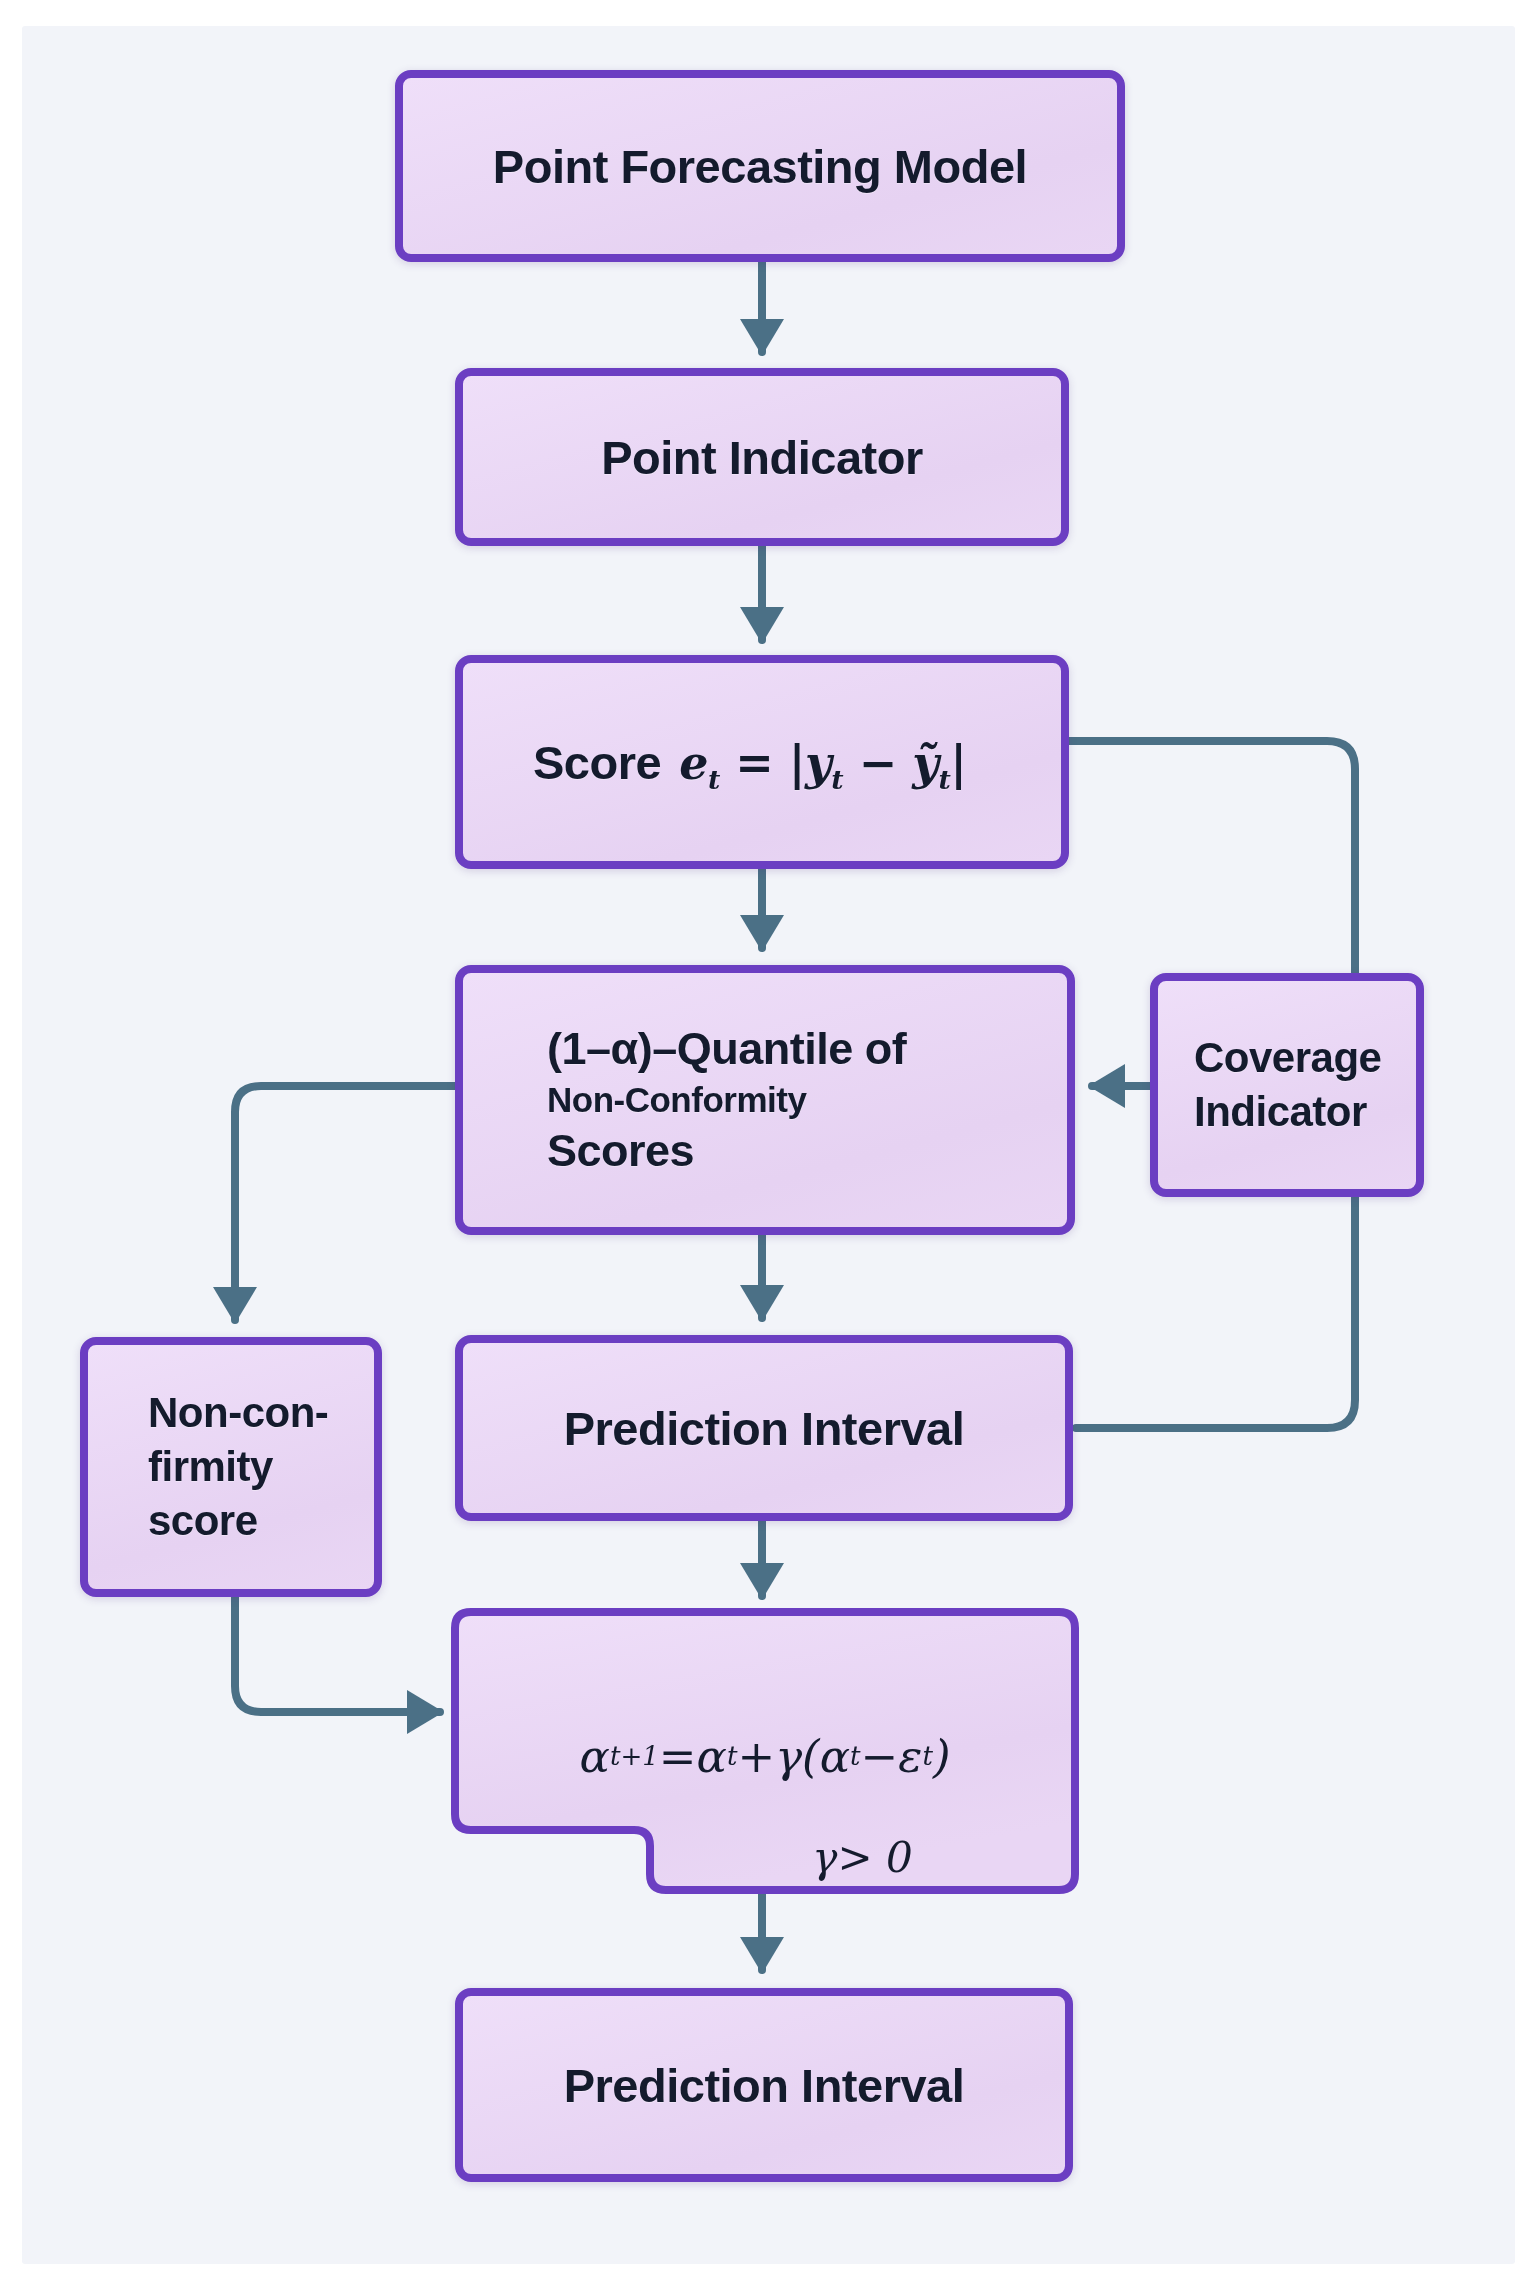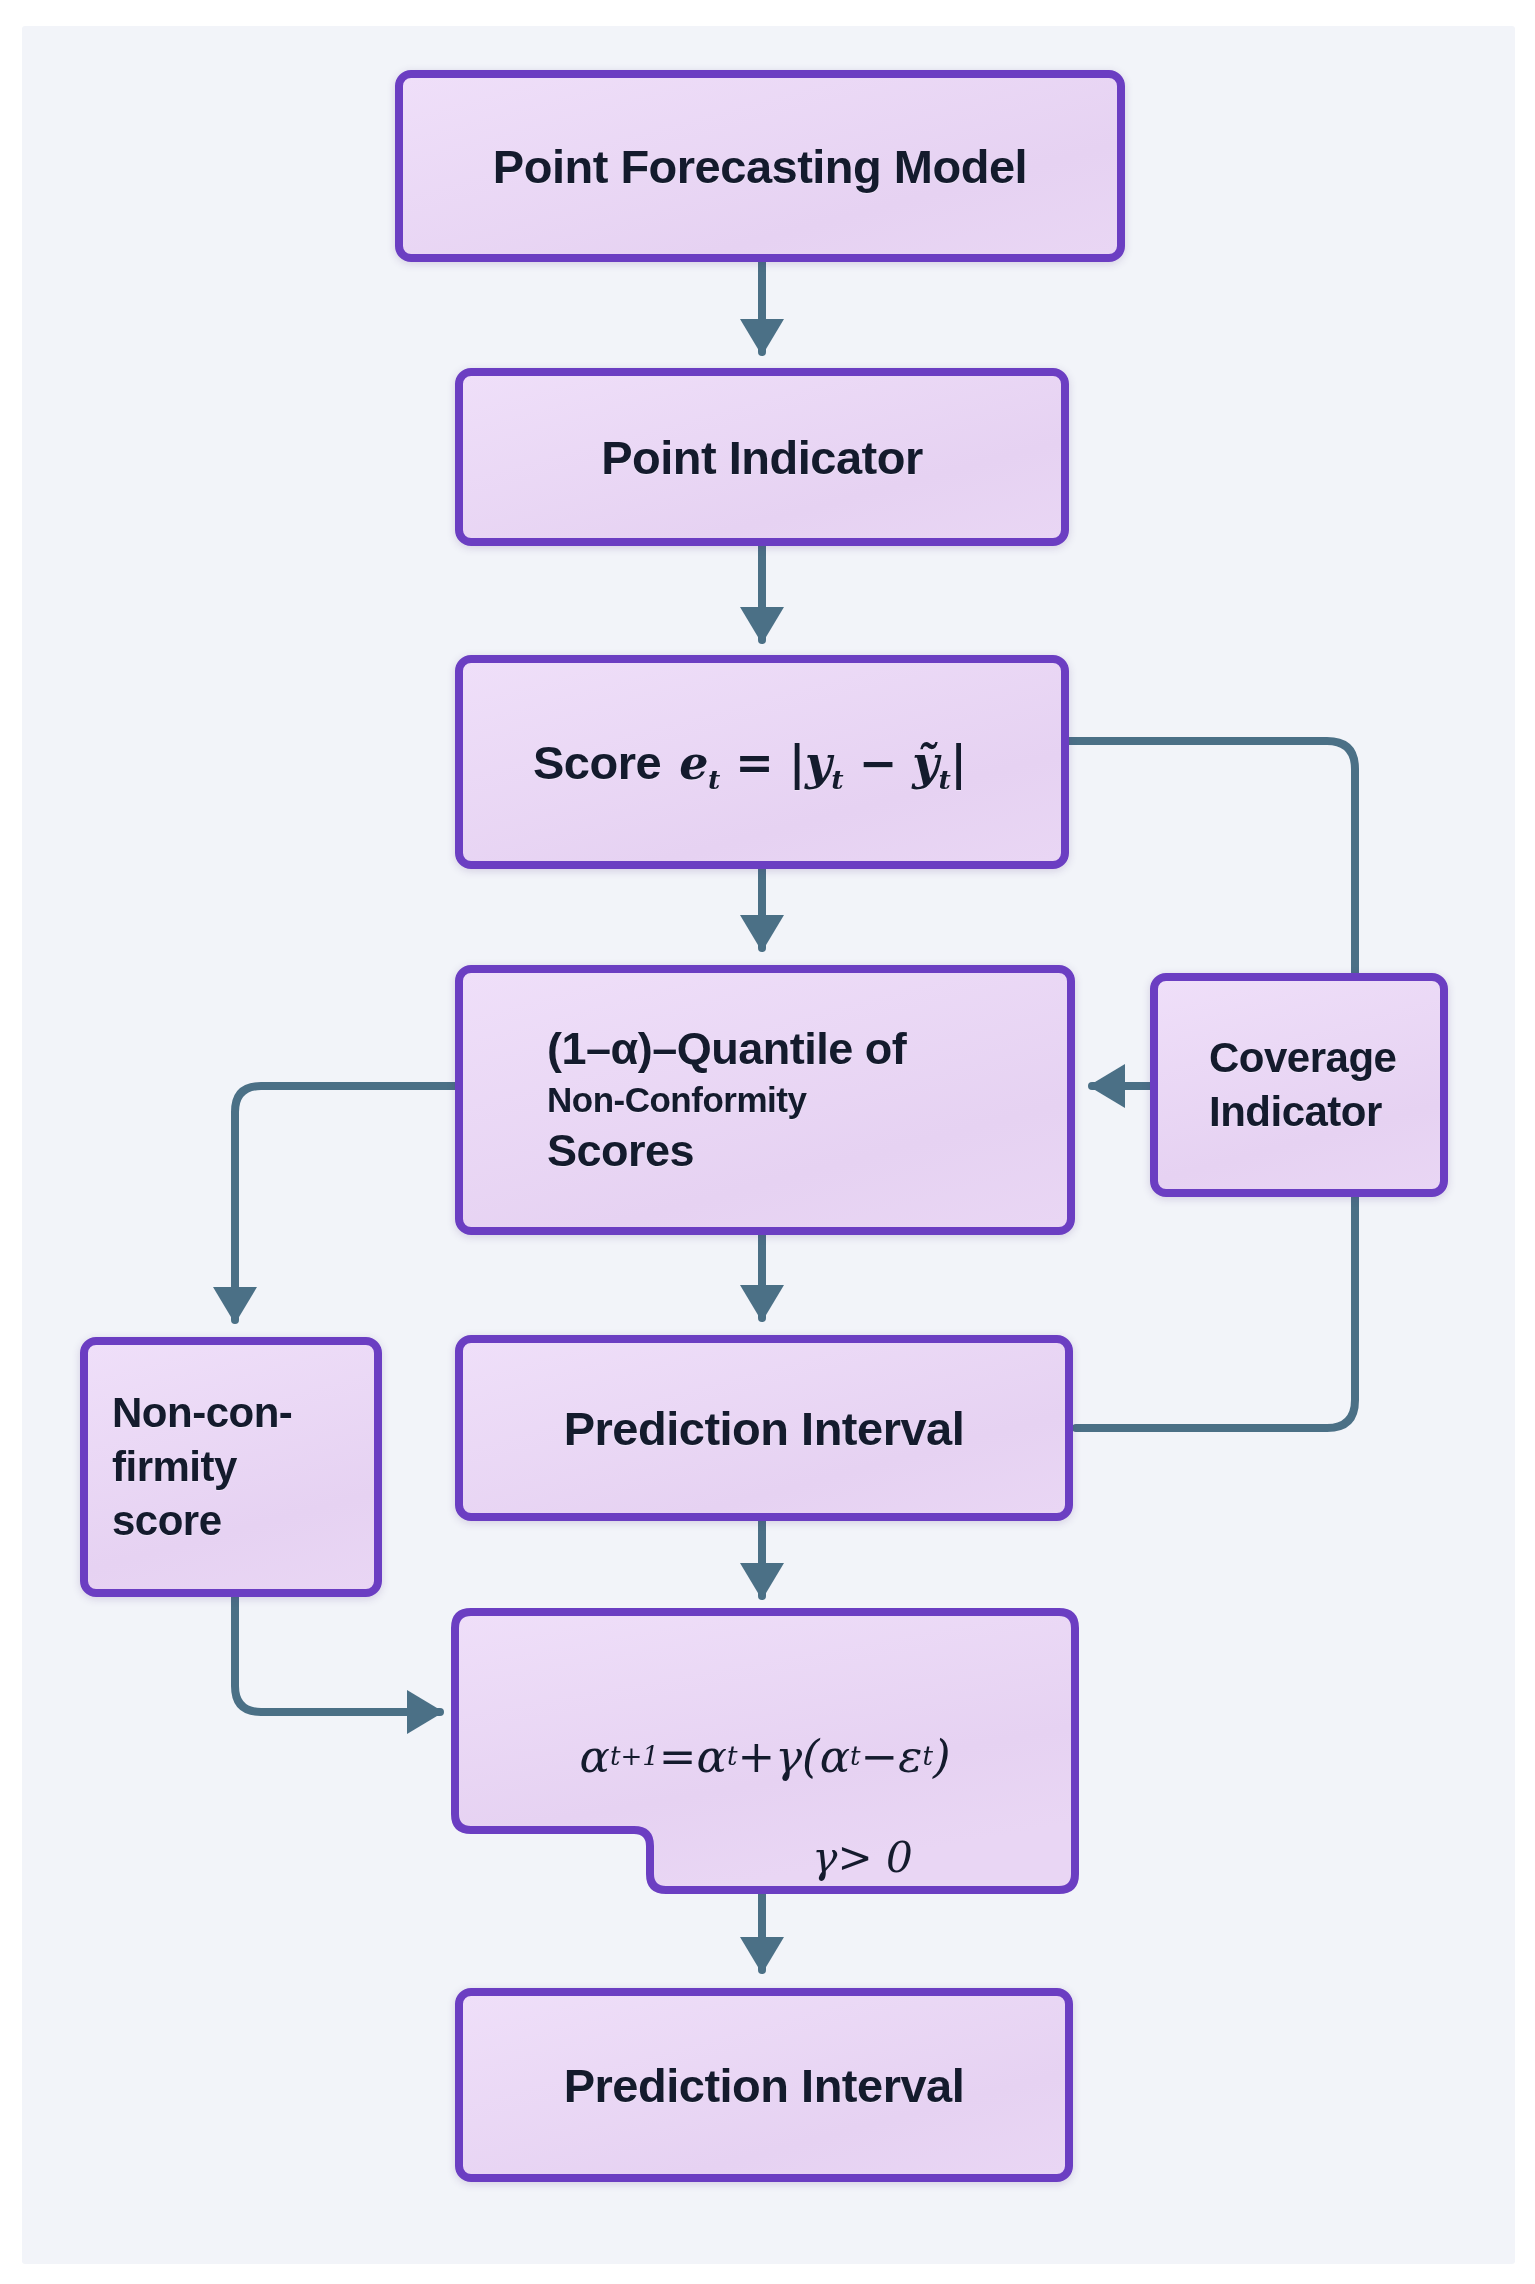--- a/index.html
+++ b/index.html
@@ -93,30 +93,30 @@
       <span class="label math math-bold" style="font-size:46px;"><span>e</span><sub>t</sub><span> = |</span><span>y</span><sub>t</sub><span> − </span><span>ỹ</span><sub>t</sub><span>|</span></span>
     </div>
   </div>
 
   <div class="node leftal" style="left:455px;top:965px;width:620px;height:270px;padding-left:84px;">
     <div class="label lh" style="font-size:45px;">(1–α)–Quantile of</div>
     <div class="label lh" style="font-size:35px;">Non-Conformity</div>
     <div class="label lh" style="font-size:45px;">Scores</div>
   </div>
 
-  <div class="node leftal" style="left:1150px;top:973px;width:298px;height:224px;padding-left:51px;">
+  <div class="node leftal" style="left:1150px;top:973px;width:274px;height:224px;padding-left:36px;">
     <div class="label lh" style="font-size:42px;">Coverage</div>
     <div class="label lh" style="font-size:42px;">Indicator</div>
   </div>
 
   <div class="node center" style="left:455px;top:1335px;width:618px;height:186px;">
     <div class="label">Prediction Interval</div>
   </div>
 
-  <div class="node leftal" style="left:80px;top:1337px;width:302px;height:260px;padding-left:24px;">
+  <div class="node leftal" style="left:80px;top:1337px;width:302px;height:260px;padding-left:60px;">
     <div class="label lh" style="font-size:42px;">Non-con-</div>
     <div class="label lh" style="font-size:42px;">firmity</div>
     <div class="label lh" style="font-size:42px;">score</div>
   </div>
 
   <div class="overlay math" style="left:455px;top:1716px;width:620px;height:80px;font-size:45px;">
       <span>α</span>
       <sub>t+1</sub>
       <span> = </span>
       <span>α</span>

